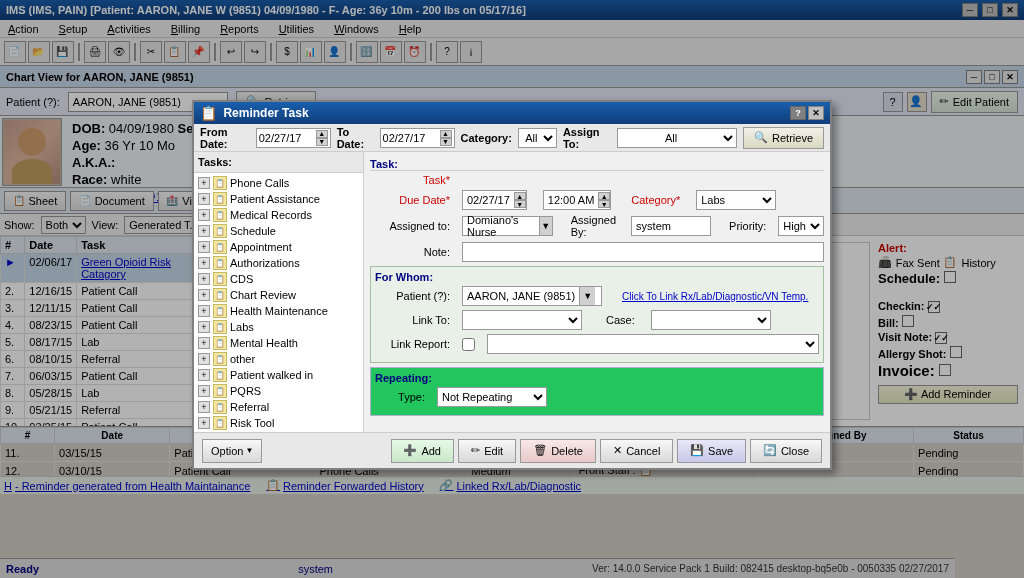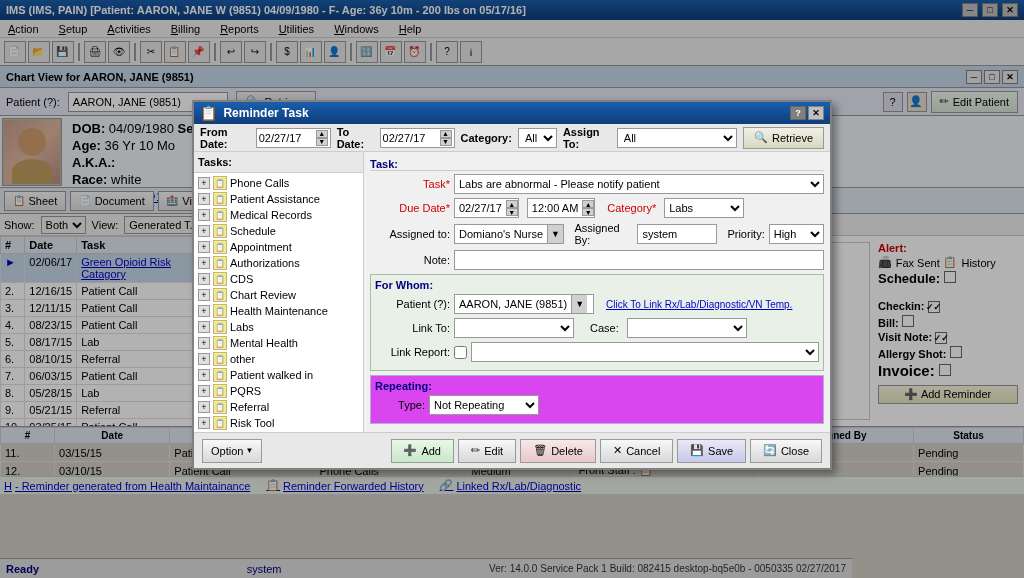--- a/index.html
+++ b/index.html
@@ -46,51 +46,51 @@
     
     .show-view-row { background: #f0f0f0; height: 22px; display: flex; align-items: center; padding: 0 4px; border-bottom: 1px solid #ccc; gap: 6px; font-size: 11px; }
     .show-select { height: 18px; font-size: 11px; border: 1px solid #999; }
     .task-table { width: 100%; border-collapse: collapse; }
     .task-table th { background: #e0e8f0; border: 1px solid #ccc; padding: 2px 4px; font-size: 11px; text-align: left; position: sticky; top: 0; }
     .task-table td { border: 1px solid #e0e0e0; padding: 2px 4px; font-size: 11px; vertical-align: top; }
     .task-row-selected { background: #c8d8e8; }
     .add-reminder-btn { background: linear-gradient(to bottom, #f8f8e0, #e8e8c0); border: 1px solid #999; padding: 2px 8px; font-size: 11px; cursor: pointer; margin-top: 4px; }
 
     
-    .status-bar { background: #e0e0e0; height: 20px; display: flex; align-items: center; padding: 0 6px; border-top: 1px solid #999; font-size: 11px; justify-content: space-between; position: fixed; bottom: 0; width: 852px; }
+    .status-bar { background: #e0e0e0; height: 20px; display: flex; align-items: center; padding: 0 6px; border-top: 1px solid #999; font-size: 11px; justify-content: space-between; position: fixed; bottom: 0; width: 955px; }
     .status-left { color: #000080; font-weight: bold; }
     .status-center { color: #000080; }
     .status-right { font-size: 10px; color: #333; }
 
     
     .modal-overlay { position: fixed; top: 0; left: 0; width: 1024px; height: 578px; background: rgba(0,0,0,0.3); z-index: 100; display: flex; align-items: flex-start; justify-content: center; padding-top: 100px; }
 
     
     .dialog { background: #f0f0f0; border: 2px solid #808080; width: 640px; box-shadow: 4px 4px 8px rgba(0,0,0,0.4); }
     .dialog-title { background: linear-gradient(to bottom, #1a5fad, #0f3d7a); color: white; height: 22px; display: flex; align-items: center; justify-content: space-between; padding: 0 6px; font-size: 12px; font-weight: bold; }
     .dialog-title-icon { font-size: 14px; margin-right: 6px; }
     .dialog-controls { display: flex; gap: 2px; }
     .dialog-btn { width: 16px; height: 14px; background: #c0c0c0; border: 1px solid #808080; font-size: 9px; display: flex; align-items: center; justify-content: center; cursor: pointer; color: black; }
 
     
     .dialog-toolbar { background: #e8e8e8; height: 28px; display: flex; align-items: center; padding: 2px 6px; border-bottom: 1px solid #ccc; gap: 6px; }
     .dlg-label { font-size: 11px; font-weight: bold; }
     .dlg-date { height: 20px; border: 1px solid #999; background: white; font-size: 11px; padding: 0 2px; width: 75px; display: flex; align-items: center; justify-content: space-between; }
     .dlg-spinner { display: flex; flex-direction: column; }
     .dlg-spin-btn { width: 12px; height: 8px; background: #d0d0d0; border: 1px solid #999; font-size: 7px; display: flex; align-items: center; justify-content: center; cursor: pointer; line-height: 1; }
-    .dlg-select { height: 20px; border: 1px solid #999; background: white; font-size: 11px; padding: 0 2px; }
+    .dlg-select { height: 20px; border: 1px solid #999; background: white; font-size: 11px; padding: 0 2px; text-align: center; }
     .dlg-retrieve-btn { background: linear-gradient(to bottom, #f0f0e8, #d8d8c0); border: 1px solid #999; height: 22px; padding: 0 10px; font-size: 11px; cursor: pointer; display: flex; align-items: center; gap: 4px; }
 
     
     .dialog-body { display: flex; height: 280px; }
     .tree-item { display: flex; align-items: center; gap: 3px; padding: 1px 2px; cursor: pointer; font-size: 11px; }
     .tree-expand { width: 12px; height: 12px; border: 1px solid #999; background: #e0e0e0; display: flex; align-items: center; justify-content: center; font-size: 9px; }
     .tree-icon { width: 14px; height: 14px; background: #f0e8a0; border: 1px solid #c8b860; display: flex; align-items: center; justify-content: center; font-size: 8px; }
     .tree-label { font-size: 11px; }
-    .form-row { display: flex; align-items: center; margin-bottom: 4px; gap: 4px; }
+    .form-row { display: flex; align-items: center; margin-bottom: 4px; gap: 12px; }
     .form-label { font-size: 11px; min-width: 80px; text-align: right; }
 
     
     .dialog-footer { background: #e8e8e8; height: 36px; display: flex; align-items: center; justify-content: space-between; padding: 0 8px; border-top: 1px solid #ccc; }
     .footer-left { display: flex; gap: 4px; }
     .footer-right { display: flex; gap: 4px; }
     .foot-btn { background: linear-gradient(to bottom, #f8f8f8, #d8d8d8); border: 1px solid #999; height: 24px; padding: 0 12px; font-size: 11px; cursor: pointer; display: flex; align-items: center; gap: 4px; }
     .foot-btn-green { background: linear-gradient(to bottom, #e8f8e8, #c8e8c8); }
     .foot-btn-red { background: linear-gradient(to bottom, #f8e8e8, #e8c8c8); }
     .foot-btn-blue { background: linear-gradient(to bottom, #e8e8f8, #c8c8e8); }
@@ -546,23 +546,20 @@
           </div>
         </div>
       </div>
 
       <div style="flex:1;padding:6px;overflow-y:auto;font-size:11px;">
 
         <div style="font-weight:bold;color:#000080;margin-bottom:3px;border-bottom:1px solid #ccc;">Task:</div>
 
         <div class="form-row">
           <span class="form-label"><span style="color:#cc0000;">Task*</span></span>
-          <select style="height:20px;border:1px solid #999;background:white;font-size:11px;flex:1;">
-            <option>Labs are abnormal - Please notify patient</option>
-          </select>
         </div>
 
         <div class="form-row">
           <span class="form-label"><span style="color:#cc0000;">Due Date*</span></span>
           <div style="display:flex;align-items:center;border:1px solid #999;background:white;height:20px;">
             <span style="padding:0 4px;font-size:11px;">02/27/17</span>
             <div style="display:flex;flex-direction:column;">
               <div style="width:12px;height:8px;background:#d0d0d0;border:1px solid #999;font-size:7px;display:flex;align-items:center;justify-content:center;cursor:pointer;">▲</div>
               <div style="width:12px;height:8px;background:#d0d0d0;border:1px solid #999;font-size:7px;display:flex;align-items:center;justify-content:center;cursor:pointer;">▼</div>
             </div>
@@ -616,21 +613,21 @@
             <span style="font-size:11px;margin-left:12px;">Case:</span>
             <select style="height:20px;border:1px solid #999;background:white;font-size:11px;width:120px;margin-left:4px;"><option></option></select>
           </div>
           <div class="form-row">
             <span style="font-size:11px;min-width:75px;text-align:right;">Link Report:</span>
             <input type="checkbox" style="">
             <select style="height:20px;border:1px solid #999;background:white;font-size:11px;flex:1;"><option></option></select>
           </div>
         </div>
 
-        <div style="background:#d946ef;border:1px solid #b0b0d0;padding:4px;">
+        <div style="background:#22c55e;border:1px solid #b0b0d0;padding:4px;">
           <div style="font-weight:bold;color:#000080;margin-bottom:3px;">Repeating:</div>
           <div class="form-row">
             <span style="font-size:11px;min-width:50px;text-align:right;">Type:</span>
             <select style="height:20px;border:1px solid #999;background:white;font-size:11px;width:110px;">
               <option>Not Repeating</option>
             </select>
           </div>
 
         </div>
       </div>

